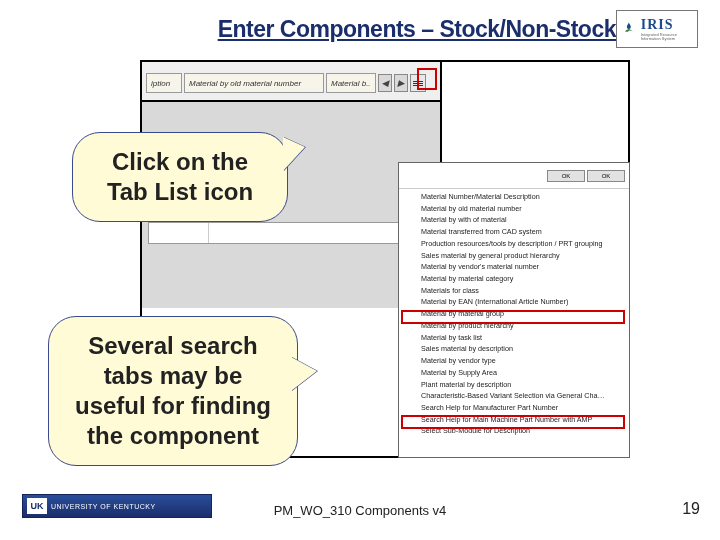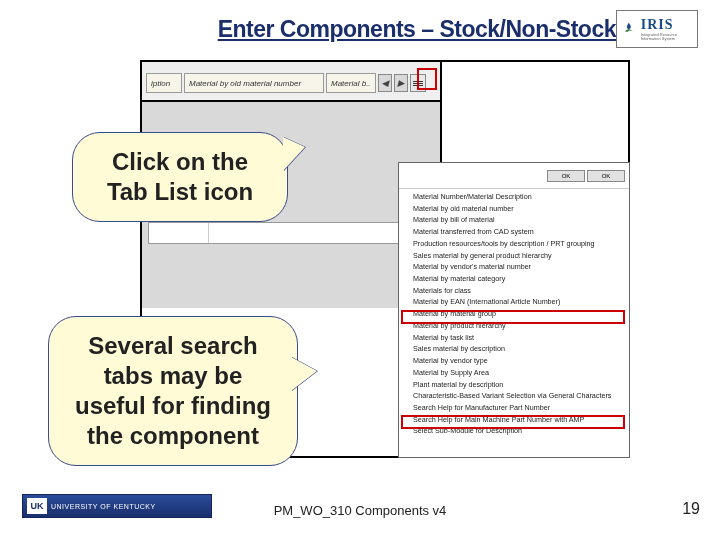--- a/index.html
+++ b/index.html
@@ -28,21 +28,21 @@
   .greybody { position: absolute; left: 0; top: 40px; width: 300px; height: 206px; background: #d9d9d9; border-right: 2px solid #000; }
 
   .sap-row { position: absolute; left: 6px; top: 120px; width: 260px; height: 22px; background: #fff; border: 1px solid #999; display: flex; align-items: center; font-size: 8px; }
   .sap-row .box { border-right: 1px solid #ccc; padding: 0 6px; height: 100%; display: flex; align-items: center; }
 
   
   .listwin { position: absolute; left: 256px; top: 100px; width: 232px; height: 296px; background: #fff; border: 1px solid #666; }
   .listwin-head { height: 26px; display: flex; justify-content: flex-end; align-items: center; gap: 2px; padding-right: 4px; border-bottom: 1px solid #ccc; }
   .okbtn { width: 38px; height: 12px; background: #e2e2e2; border: 1px solid #888; font-size: 6px; display:flex;align-items:center;justify-content:center;}
   .listitems { padding: 2px 0; }
-  .listitems div { font-size: 7.2px; color: #222; padding: 1px 14px; line-height: 1.35; white-space: nowrap; overflow: hidden; text-overflow: ellipsis; }
+  .listitems div { font-size: 7.2px; color: #222; padding: 1px 22px; line-height: 1.35; white-space: nowrap; overflow: hidden; text-overflow: ellipsis; }
   .redbox-mid { position: absolute; border: 2px solid #c00; pointer-events: none; }
 
   
   .callout { position: absolute; background: #fffbd6; border: 1px solid #3a4a8a; border-radius: 28px; padding: 14px 18px; text-align: center; font-family: "Trebuchet MS", Verdana, sans-serif; font-weight: bold; color: #222; font-size: 24px; line-height: 1.25; }
   .callout.c1 { left: 72px; top: 132px; width: 216px; }
   .callout.c2 { left: 48px; top: 316px; width: 250px; }
   
   .tail { position: absolute; width: 0; height: 0; }
   .c1 .tail { right: -18px; top: 4px; border-left: 22px solid #fffbd6; border-top: 10px solid transparent; border-bottom: 24px solid transparent; filter: drop-shadow(1px 0 0 #3a4a8a); }
   .c2 .tail { right: -20px; top: 40px; border-left: 26px solid #fffbd6; border-top: 14px solid transparent; border-bottom: 20px solid transparent; filter: drop-shadow(1px 0 0 #3a4a8a); }
@@ -98,21 +98,21 @@
   </div>
 
   <div class="listwin">
     <div class="listwin-head">
       <div class="okbtn">OK</div>
       <div class="okbtn">OK</div>
     </div>
     <div class="listitems" id="listitems">
         <div>Material Number/Material Description</div>
         <div>Material by old material number</div>
-        <div>Material by bill of material</div>
+        <div>Material by with of material</div>
         <div>Material transferred from CAD system</div>
         <div>Production resources/tools by description / PRT grouping</div>
         <div>Sales material by general product hierarchy</div>
         <div>Material by vendor's material number</div>
         <div>Material by material category</div>
         <div>Materials for class</div>
         <div>Material by EAN (International Article Number)</div>
         <div>Material by material group</div>
         <div>Material by product hierarchy</div>
         <div>Material by task list</div>

